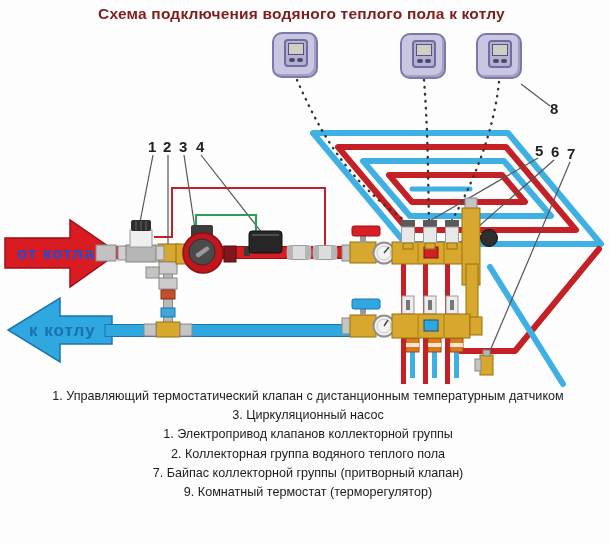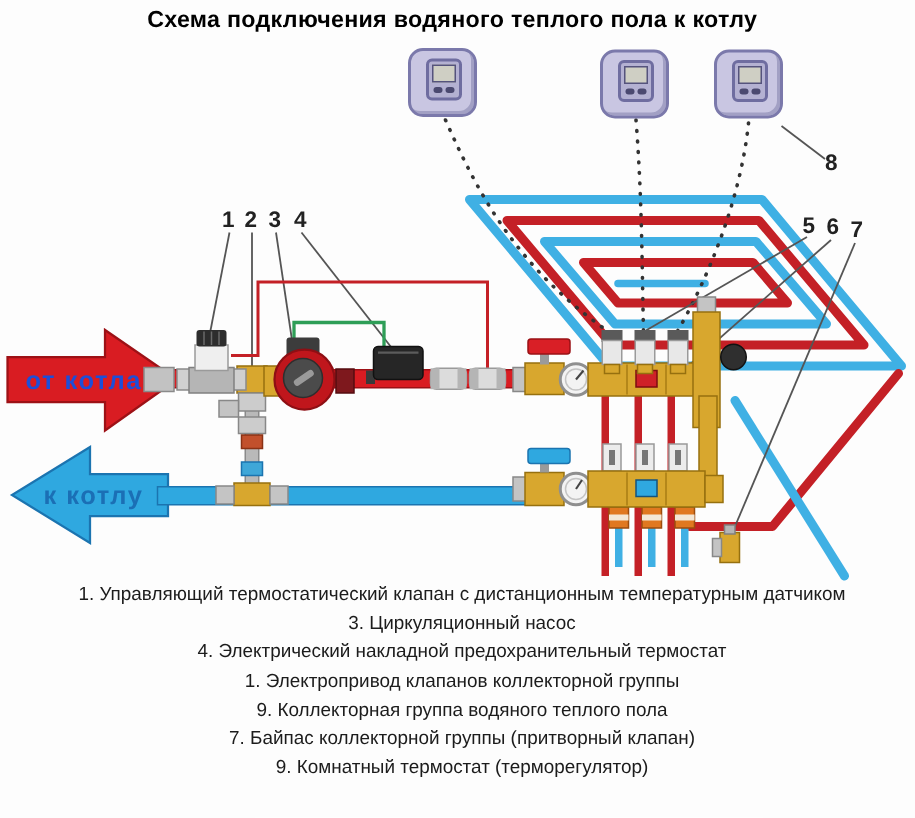--- a/index.html
+++ b/index.html
@@ -6,21 +6,21 @@
     --supply-red:#d91c22; --supply-red-dark:#9d1116;
     --return-blue:#2fa8e0; --return-blue-dark:#1b74b0;
     --brass:#d8a72e; --brass-dark:#96700f;
     --thermo-fill:#c9c6e2; --thermo-border:#7b79ab;
     --wire-green:#2e9e57; --ink:#1c1c1c;
   }
   *{margin:0;padding:0;box-sizing:border-box;}
   body{background:#fff;font-family:"Liberation Sans",sans-serif;}
   .page{position:relative;width:610px;height:545px;background:#fdfdfd;overflow:hidden;}
   .title{position:absolute;top:5px;left:0;width:603px;text-align:center;
-         font-size:15.5px;font-weight:bold;color:#000000;letter-spacing:.2px;}
+         font-size:15.5px;font-weight:bold;color:#7f1d1d;letter-spacing:.2px;}
   .svg-layer{position:absolute;top:0;left:0;}
   .overlay-label{position:absolute;font-weight:bold;color:#222;font-size:15px;line-height:1;}
   .arrow-text{position:absolute;font-weight:bold;font-size:17px;line-height:1;letter-spacing:1px;}
   .arrow-text.from{color:#1d4ed8;}
   .arrow-text.to{color:#1b6fb5;}
   .thermostat{position:absolute;width:46px;height:46px;background:var(--thermo-fill);
       border:2px solid var(--thermo-border);border-radius:10px;box-shadow:inset -2px -2px 0 rgba(90,88,140,.35);}
   .thermo-display{position:absolute;left:10px;top:5px;width:24px;height:28px;background:#b4b1d2;
       border:2px solid #6f6da0;border-radius:4px;}
   .thermo-screen{position:absolute;left:2px;top:2px;width:16px;height:12px;background:#cfcfc4;
@@ -240,20 +240,19 @@
   <div class="overlay-label" style="left:179px;top:139px;">3</div>
   <div class="overlay-label" style="left:196px;top:139px;">4</div>
   <div class="overlay-label" style="left:535px;top:143px;">5</div>
   <div class="overlay-label" style="left:551px;top:144px;">6</div>
   <div class="overlay-label" style="left:567px;top:146px;">7</div>
   <div class="overlay-label" style="left:550px;top:101px;">8</div>
 
   <div class="legend">
     <div class="legend-row">1. Управляющий термостатический клапан с дистанционным температурным датчиком</div>
     <div class="legend-row">3. Циркуляционный насос</div>
-    <div class="legend-row">4. Электрический накладной предохранительный термостат</div>
     <div class="legend-row">1. Электропривод клапанов коллекторной группы</div>
-    <div class="legend-row">9. Коллекторная группа водяного теплого пола</div>
+    <div class="legend-row">2. Коллекторная группа водяного теплого пола</div>
     <div class="legend-row">7. Байпас коллекторной группы (притворный клапан)</div>
     <div class="legend-row">9. Комнатный термостат (терморегулятор)</div>
   </div>
 
 </div>
 
 </body></html>

